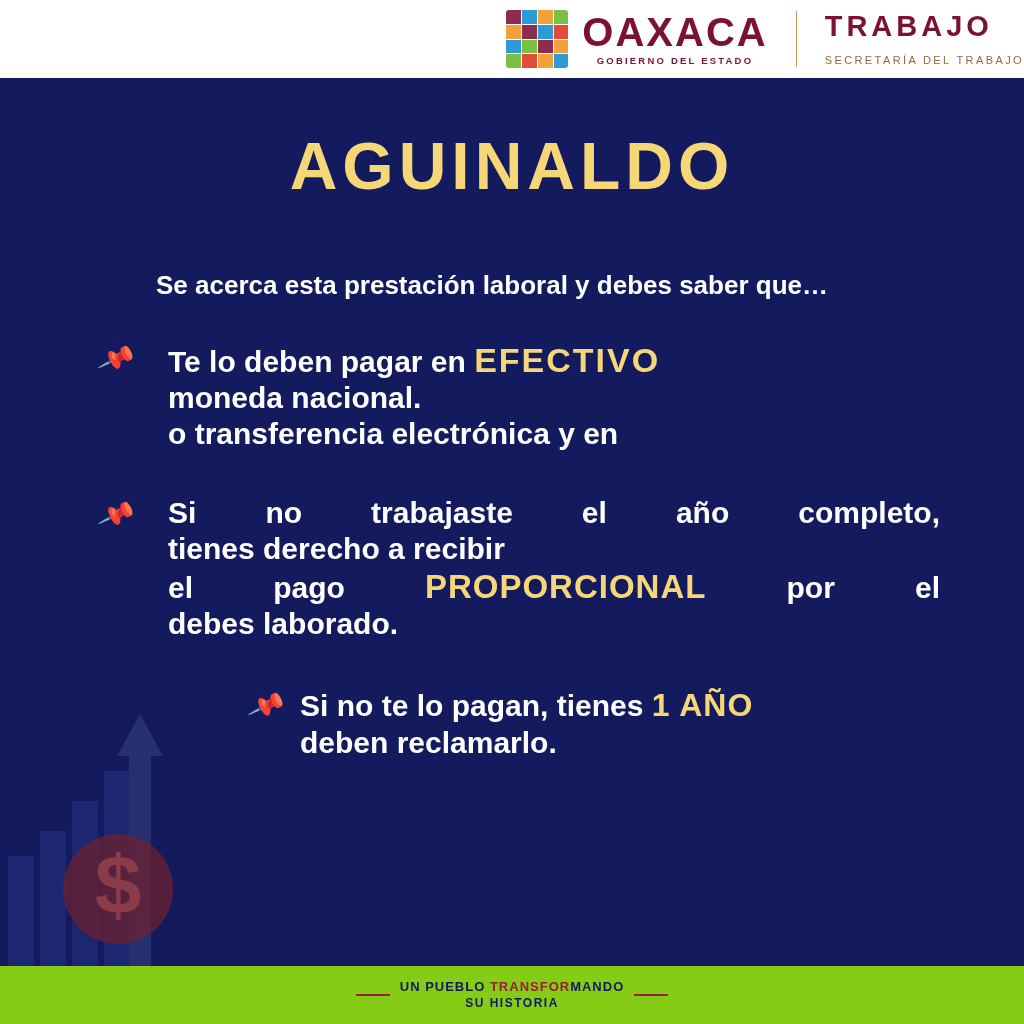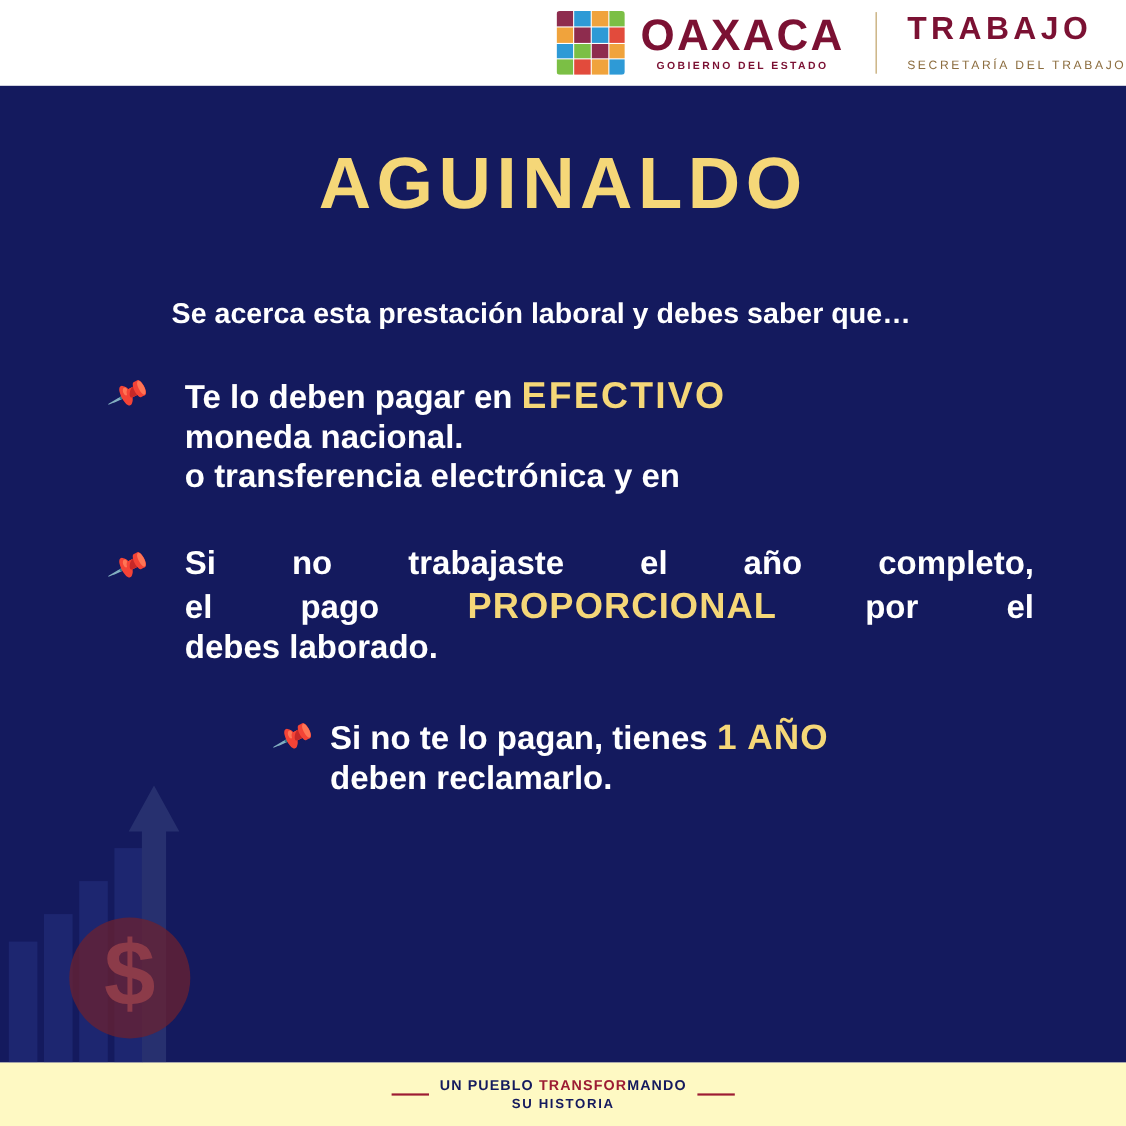--- a/index.html
+++ b/index.html
@@ -176,21 +176,21 @@
   .b3 .l2 { display: block; margin-left: 50px; }
   .b3 .big { font-size: 32px; letter-spacing: 1px; }
 
   
   .footer {
     position: absolute;
     left: 0;
     top: 966px;
     width: 1024px;
     height: 58px;
-    background: #fef9c3;
+    background: #84cc16;
     display: flex;
     align-items: center;
     justify-content: center;
   }
   .footer-inner {
     display: flex;
     align-items: center;
     gap: 10px;
   }
   .footer-text {
@@ -281,20 +281,21 @@
         <span class="txt">
           <span>Te lo deben pagar en </span><span class="hl big">EFECTIVO</span>
         </span>
         <span class="txt">moneda nacional.</span>
         <span class="txt">o transferencia electrónica y en</span>
       </div>
 
       <div class="bullet b2">
         <span class="pin-icon">📌</span>
         <span class="l1">Si no trabajaste el año completo,</span>
+        <span class="l2">tienes derecho a recibir</span>
         <span class="l3">
           <span>el pago </span><span class="hl big">PROPORCIONAL</span><span> por el</span>
         </span>
         <span class="l4">debes laborado.</span>
       </div>
 
       <div class="bullet b3">
         <span class="pin-icon">📌</span>
         <span class="l1">
           <span>Si no te lo pagan, tienes </span><span class="hl big">1 AÑO</span>

